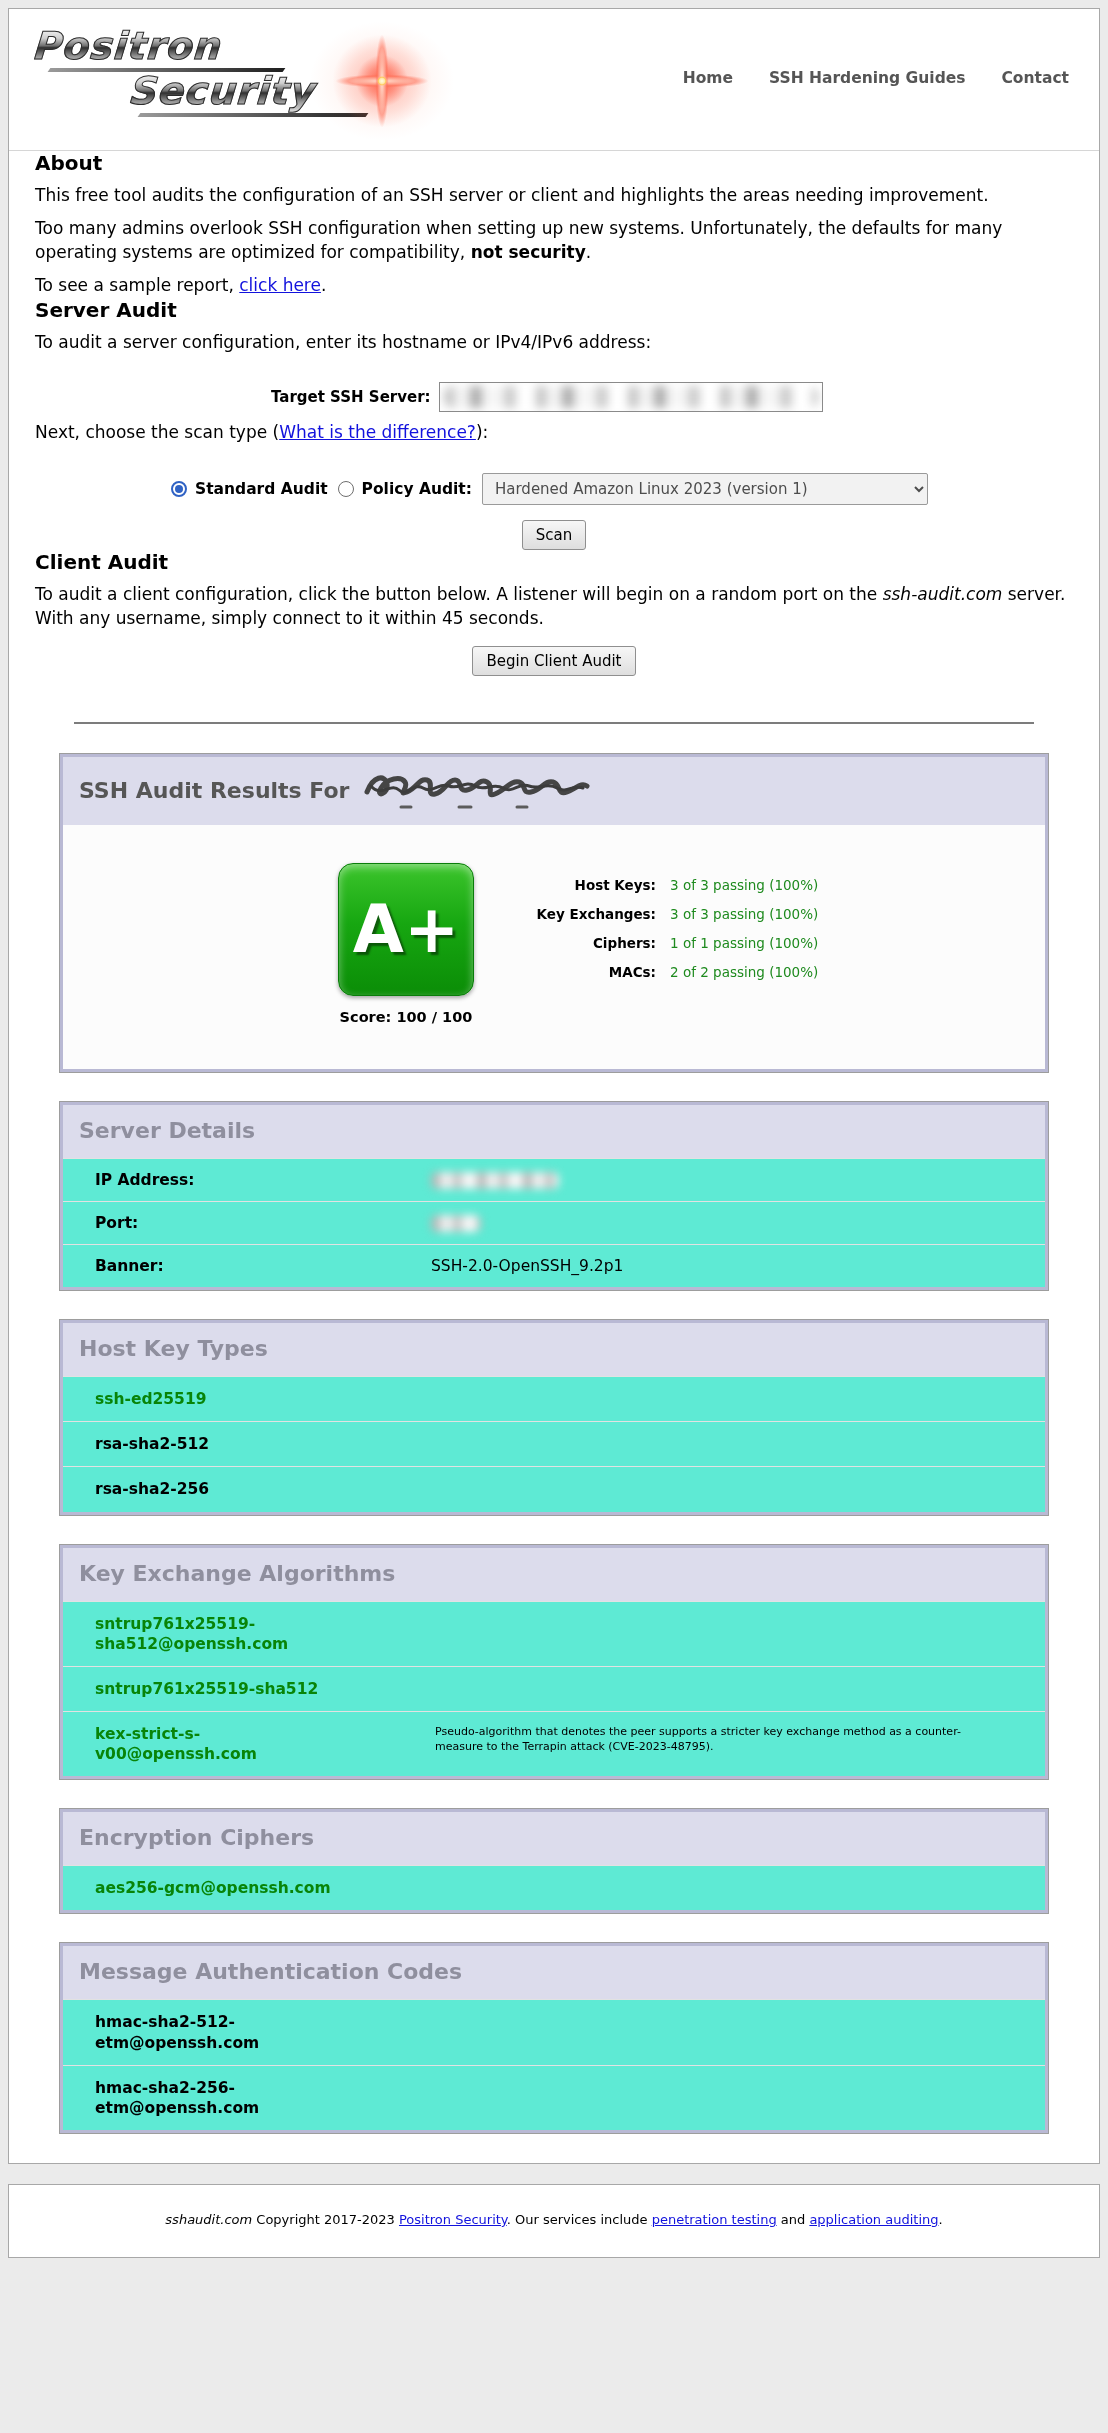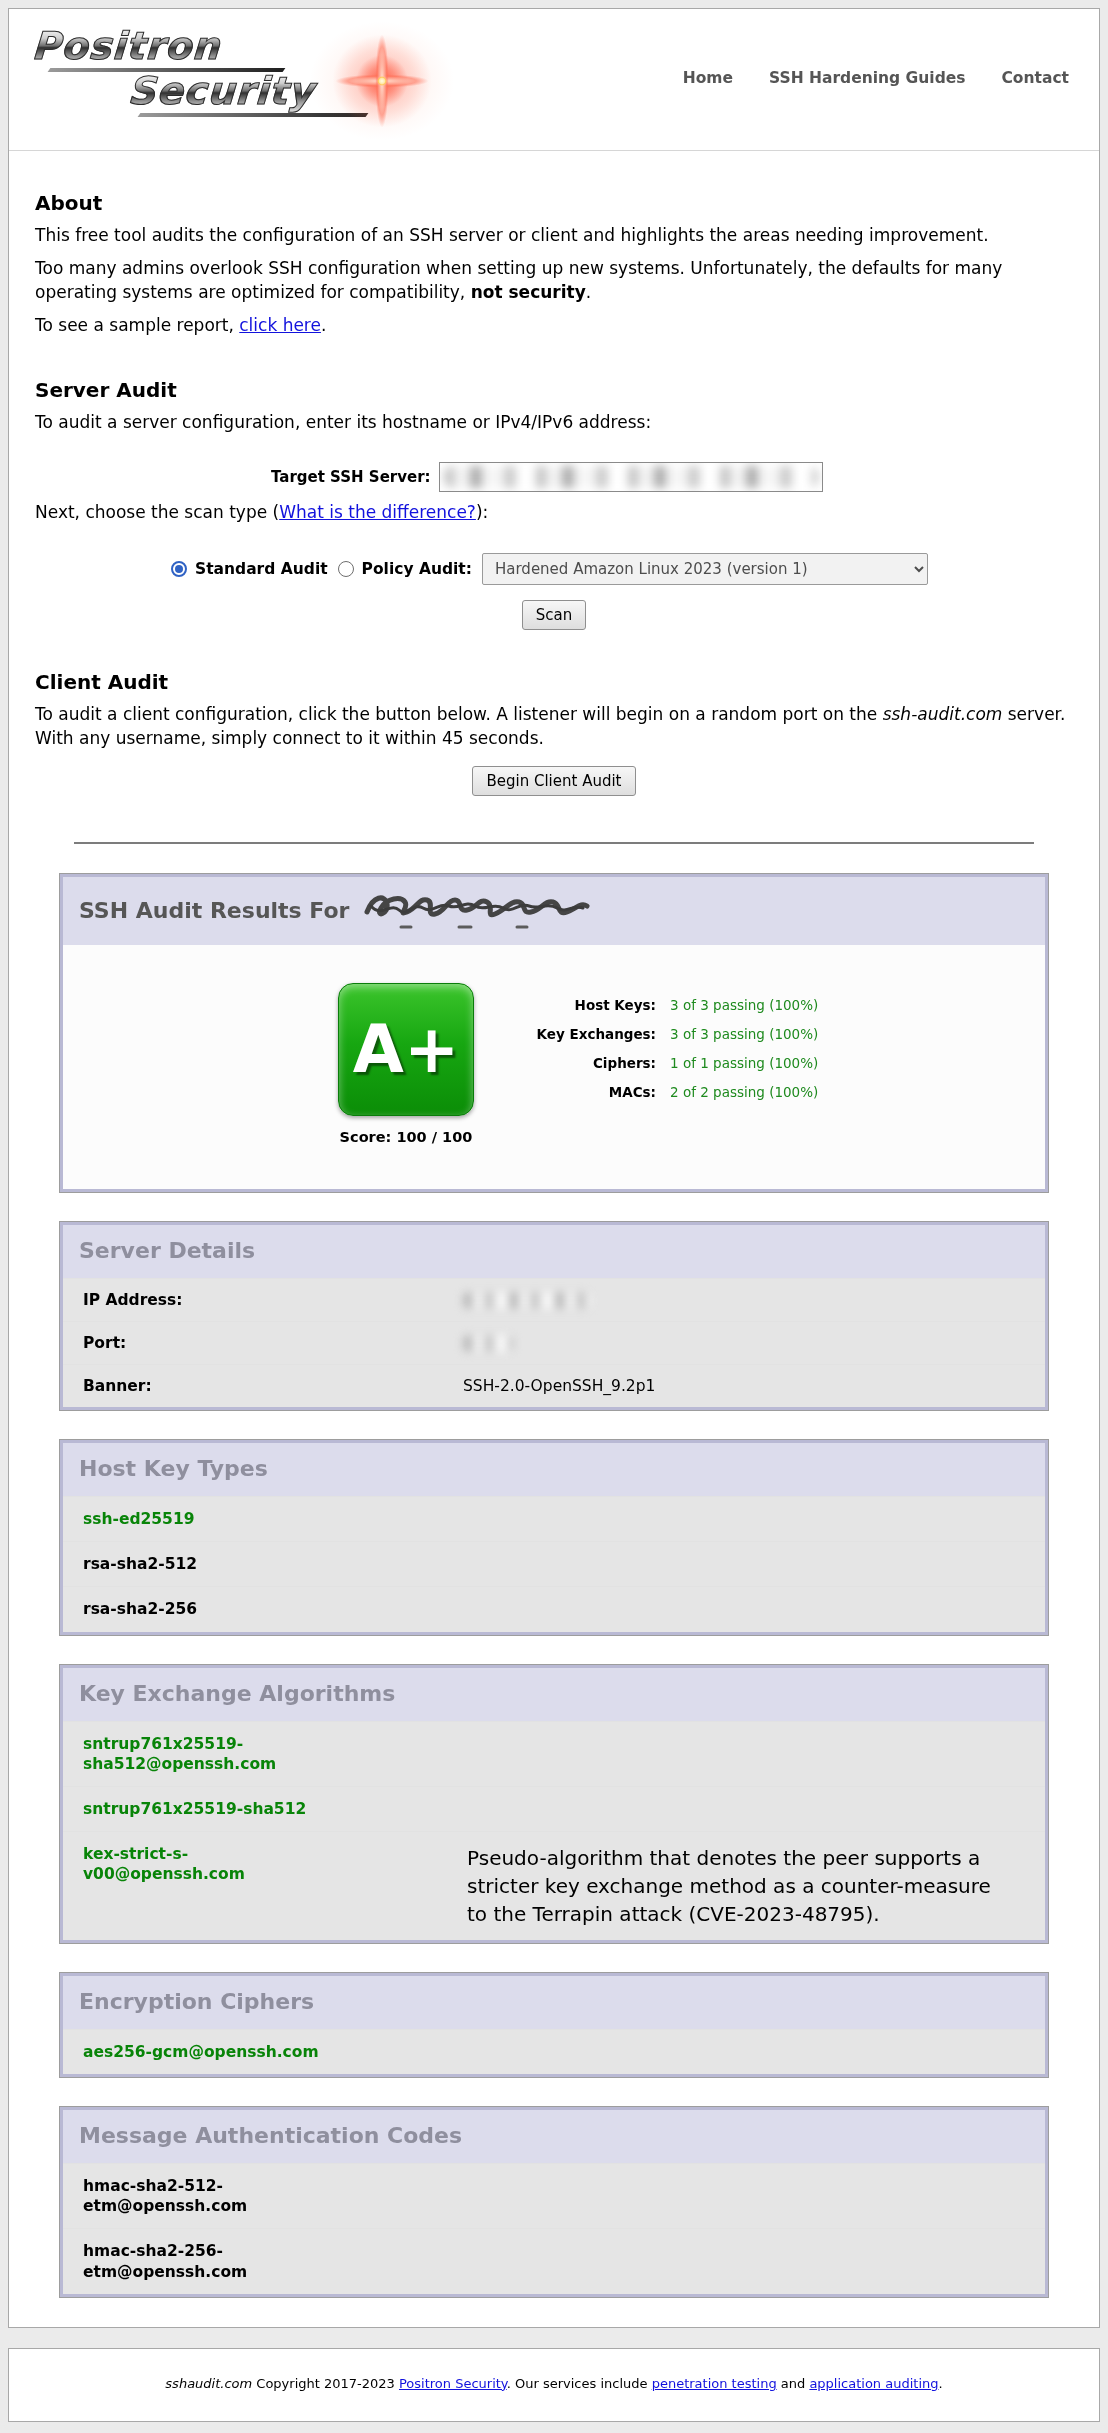--- a/index.html
+++ b/index.html
@@ -29,21 +29,21 @@
       radial-gradient(ellipse 62px 9px at 50% 50%, rgba(255,235,220,0.95), rgba(255,110,85,0.55) 55%, rgba(255,110,85,0) 75%),
       radial-gradient(ellipse 26px 26px at 50% 50%, rgba(255,85,60,0.85) 0%, rgba(255,85,60,0.45) 55%, rgba(255,85,60,0) 100%),
       radial-gradient(ellipse 62px 58px at 50% 50%, rgba(255,95,70,0.40) 0%, rgba(255,120,95,0.18) 55%, rgba(255,140,110,0) 80%),
       radial-gradient(ellipse 85px 70px at 50% 50%, rgba(255,130,100,0.16) 0%, rgba(255,150,120,0.06) 60%, rgba(255,160,130,0) 85%);
   }
   .main-nav { position: absolute; right: 30px; top: 60px; display: flex; gap: 36px; margin-left: 44px; }
   .main-nav a { color: #555; font-weight: bold; font-size: 15.5px; text-decoration: none; cursor: pointer; }
 
   
   .content { padding: 0 26px; }
-  h2.sec { font-size: 20px; font-weight: bold; margin-top: 40px; }
+  h2.sec { font-size: 20px; font-weight: bold; }
   .content p { font-size: 17px; line-height: 1.45; margin-top: 8px; max-width: 1048px; }
   a.link { color: #1212dd; text-decoration: underline; cursor: pointer; }
 
   .target-row { display: flex; align-items: center; margin: 28px 0 0 236px; }
   .target-row label { font-weight: bold; font-size: 15px; margin-right: 8px; }
   .text-input { width: 384px; height: 30px; border: 1px solid #8a8a8a; background: #fff; padding: 3px 4px; overflow: hidden; cursor: text; }
   .redact-blur { display: block; height: 100%; border-radius: 9px; filter: blur(5px);
     background: repeating-linear-gradient(90deg,#c4c4c4 0 10px,#f3f3f3 10px 26px,#adadad 26px 38px,#f6f6f6 38px 60px,#cccccc 60px 72px,#ffffff 72px 92px); }
 
   .radio-row { display: flex; align-items: center; margin: 28px 0 0 136px; }
@@ -58,32 +58,32 @@
   .btn { display: block; margin: 15px auto 0; font-family: inherit; font-size: 15px; color: #000;
     background: linear-gradient(180deg,#f7f7f7,#dedede); border: 1px solid #8f8f8f; border-radius: 3px;
     padding: 5px 13px; cursor: pointer; }
 
   hr.divider { border: none; border-top: 2px solid #7c7c7c; width: 960px; margin: 46px auto 0; }
 
   
   .panel { margin: 30px 25px 0; border: 3px solid #b9b9d4; box-shadow: 0 0 0 1px #9d9d9d; background: #fafafa; }
   .panel-header { background: #dcdcec; padding: 13px 16px 15px; font-size: 22px; font-weight: bold; color: #8f8f9e; }
   .panel-header.dark { color: #565656; display: flex; align-items: center; gap: 12px; }
-  .panel-row { background: #e5e5e5; border-top: 1px solid #e2e2e2; padding: 12px 20px; font-size: 15.5px; gap: 44px; }
+  .panel-row { background: #5eead4; border-top: 1px solid #e2e2e2; padding: 12px 32px; font-size: 15.5px; }
   .panel-row:first-of-type { border-top: none; }
   .name { font-weight: bold; display: block; max-width: 262px; line-height: 1.3; }
   .name.pass { color: #088408; }
   .kv { display: grid; grid-template-columns: 336px 1fr; align-items: start; }
   .kv .klabel { font-weight: bold; }
   .blob { display: inline-block; height: 17px; border-radius: 6px; filter: blur(4px); vertical-align: middle;
     background: repeating-linear-gradient(90deg,#b9b9b9 0 9px,#ededed 9px 22px,#c6c6c6 22px 31px,#f5f5f5 31px 46px); }
   .blob.ip { width: 128px; }
   .blob.port { width: 50px; }
   .kex-row { display: grid; grid-template-columns: 340px 1fr; align-items: start; }
-  .kex-note { font-weight: normal; font-size: 20px; line-height: 1.4; max-width: 548px; color: #000; }
+  .kex-note { font-weight: normal; font-size: 11px; line-height: 1.4; max-width: 548px; color: #000; }
 
   
   .results-body { background: #fcfcfc; display: flex; align-items: flex-start; padding: 38px 0 44px; }
   .grade-col { margin-left: 268px; width: 150px; display: flex; flex-direction: column; align-items: center; }
   .grade-badge { width: 136px; height: 133px; border-radius: 15px; display: flex; align-items: center; justify-content: center;
     background: linear-gradient(180deg,#3cc52c 0%,#17a711 45%,#0b8d07 100%);
     border: 1px solid #0a7d0a; box-shadow: inset 0 3px 8px rgba(255,255,255,0.45), 0 2px 4px rgba(0,0,0,0.35);
     color: #fff; font-size: 66px; font-weight: bold; text-shadow: 3px 3px 2px rgba(0,0,0,0.45); }
   .score { margin-top: 13px; font-weight: bold; font-size: 14.5px; white-space: nowrap; }
   .stats { display: grid; grid-template-columns: 175px auto; column-gap: 14px; row-gap: 13px; margin: 14px 0 0 0; }

